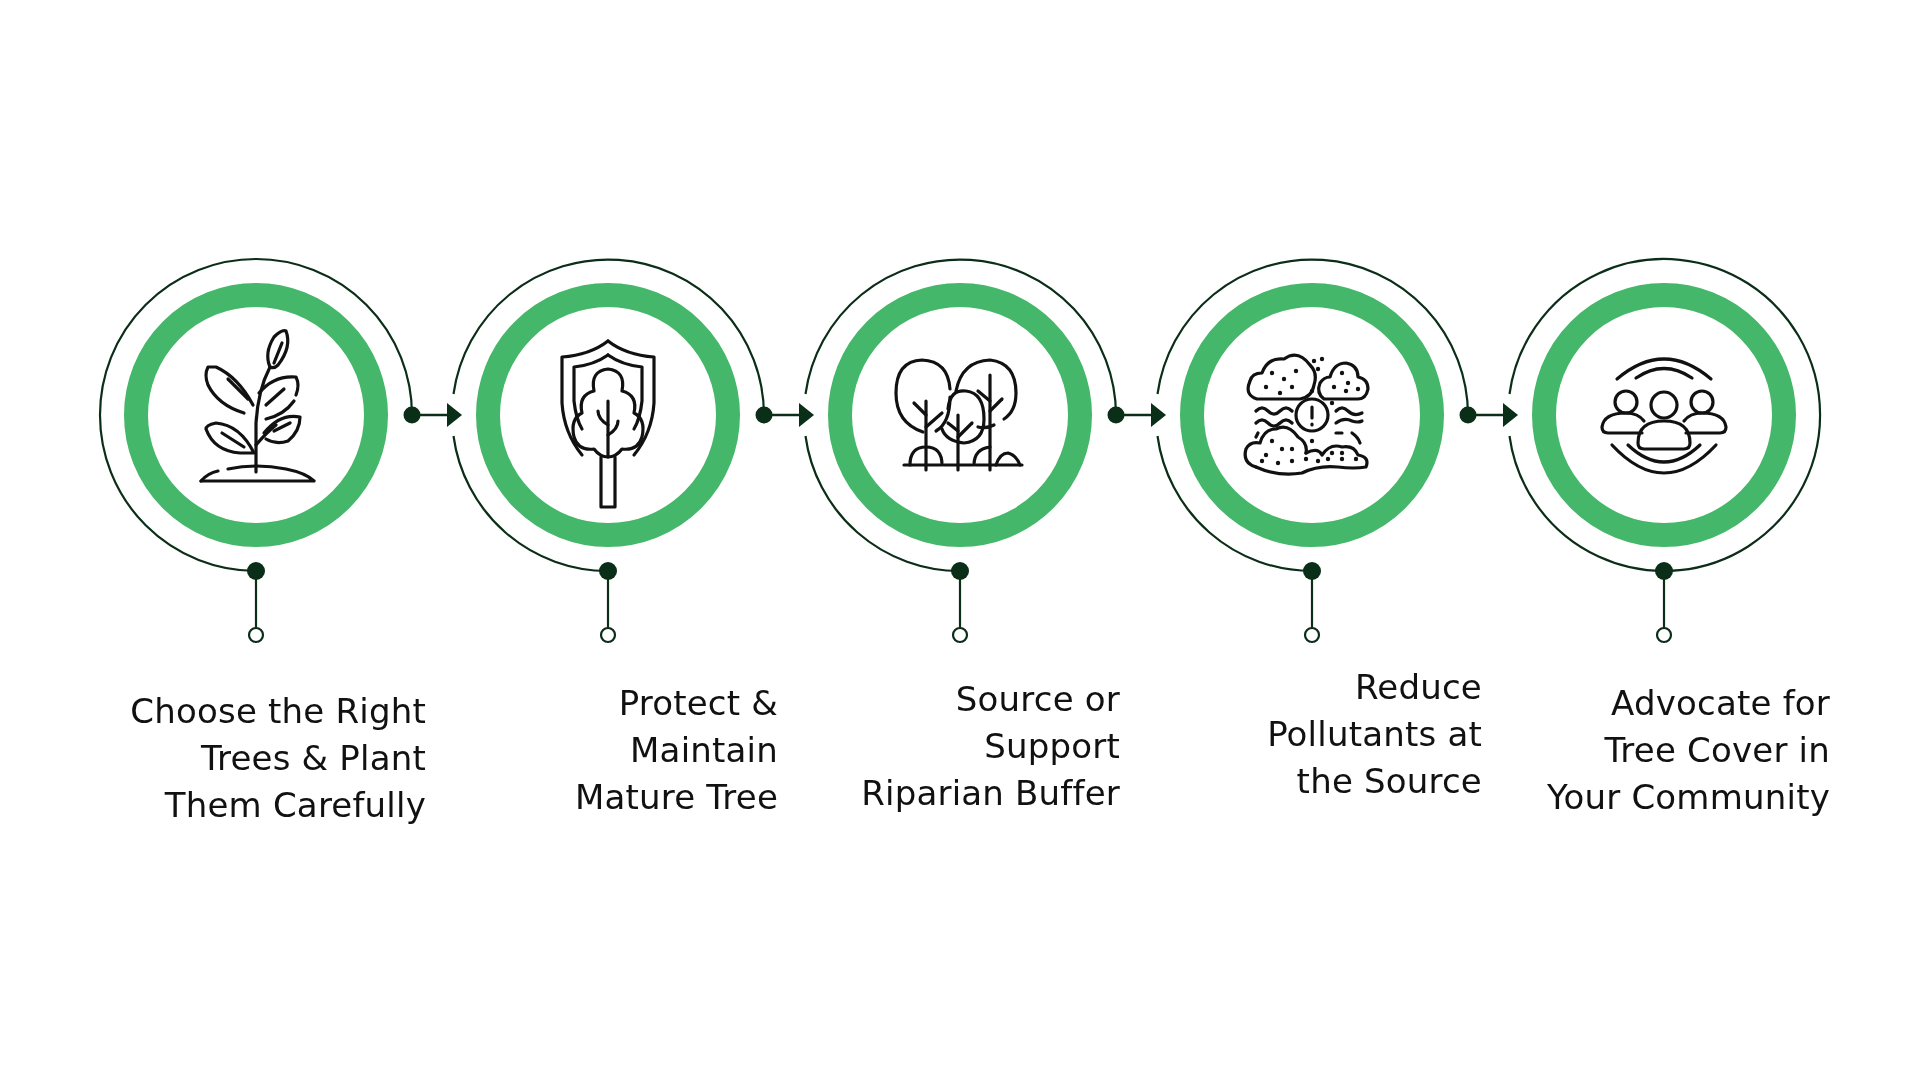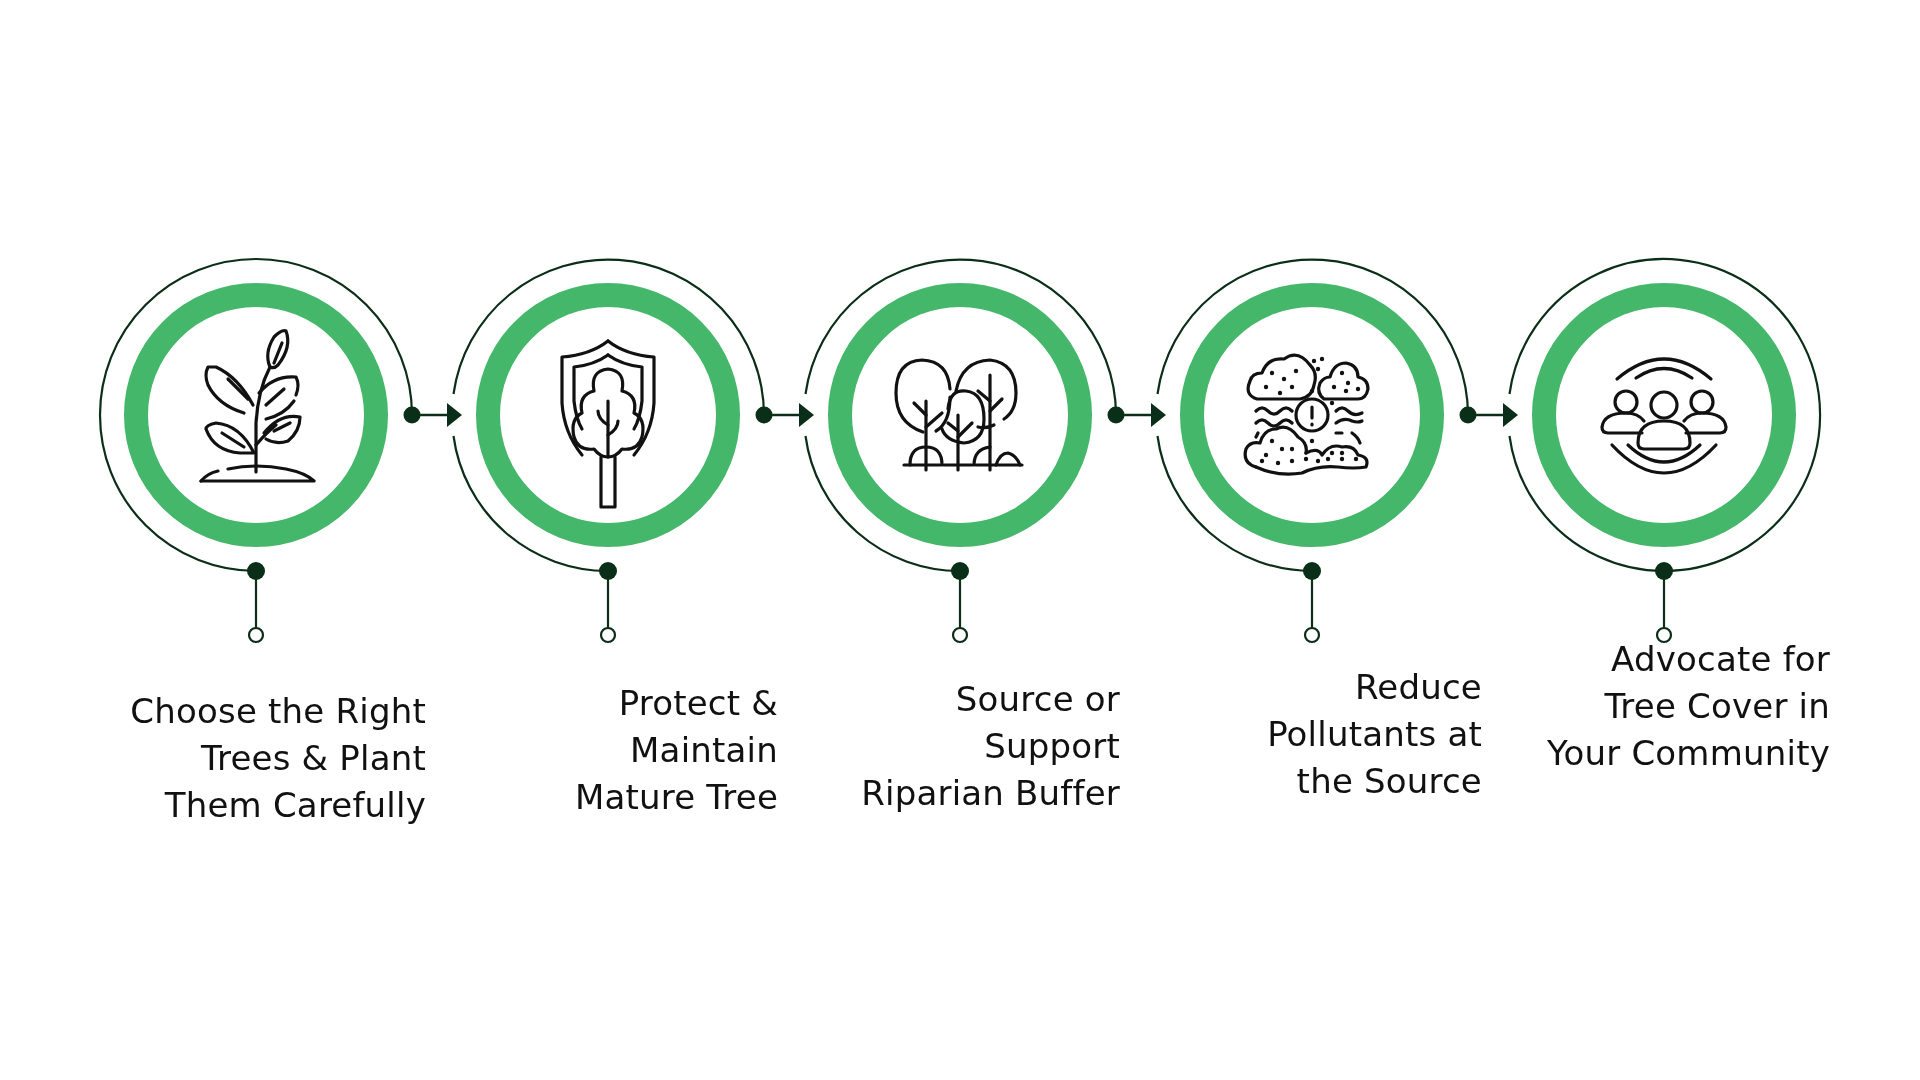--- a/index.html
+++ b/index.html
@@ -192,15 +192,15 @@
 Them Carefully</div>
 <div class="step-label" style="left:438px; top:680px;">Protect &amp;
 Maintain
 Mature Tree</div>
 <div class="step-label" style="left:780px; top:676px;">Source or
 Support
 Riparian Buffer</div>
 <div class="step-label" style="left:1142px; top:664px;">Reduce
 Pollutants at
 the Source</div>
-<div class="step-label" style="left:1490px; top:636px;">Advocate for
+<div class="step-label" style="left:1490px; top:680px;">Advocate for
 Tree Cover in
 Your Community</div>
 
 </body></html>

